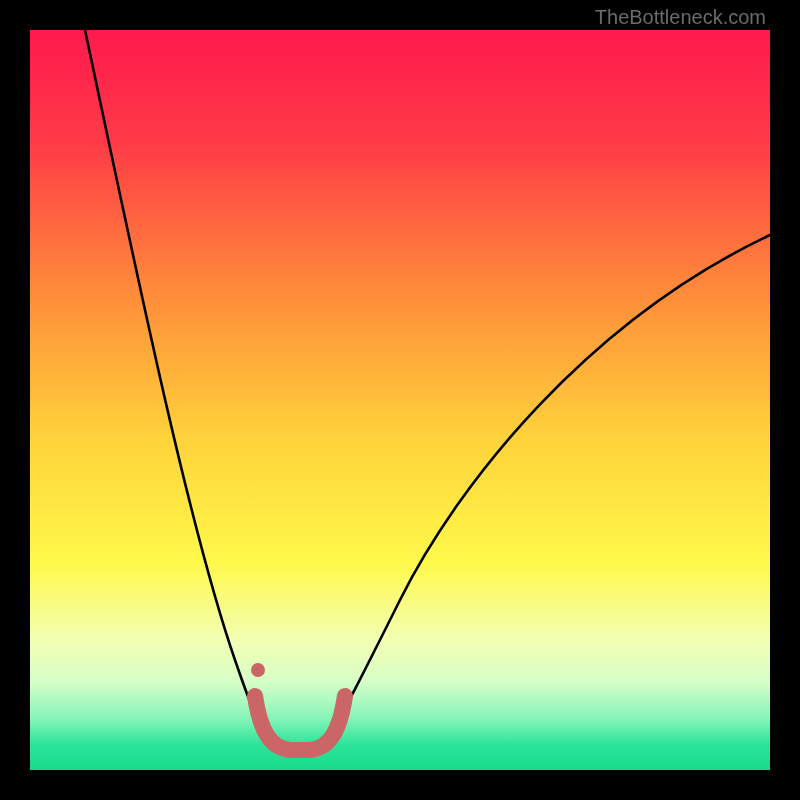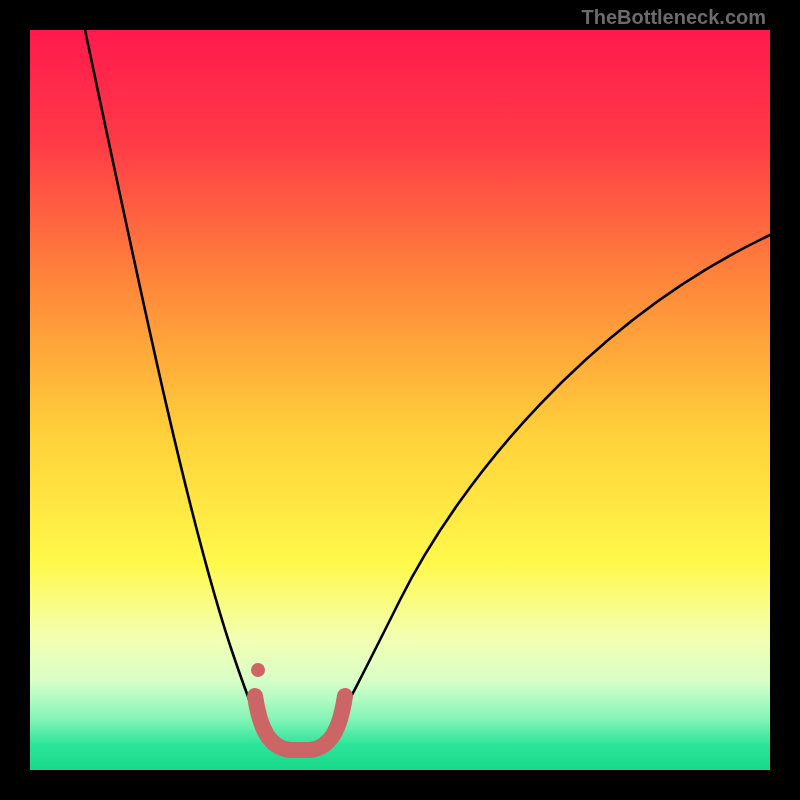--- a/index.html
+++ b/index.html
@@ -21,21 +21,21 @@
   }
   .gradient {
     position: absolute;
     inset: 0;
   }
   .watermark {
     position: absolute;
     top: 6px;
     right: 34px;
     font-size: 20px;
-    font-weight: bold;
+    font-weight: normal;
     color: #6b6b6b;
     z-index: 10;
     margin-left: 6px;
   }
   svg.curves {
     position: absolute;
     inset: 0;
     width: 100%;
     height: 100%;
   }

